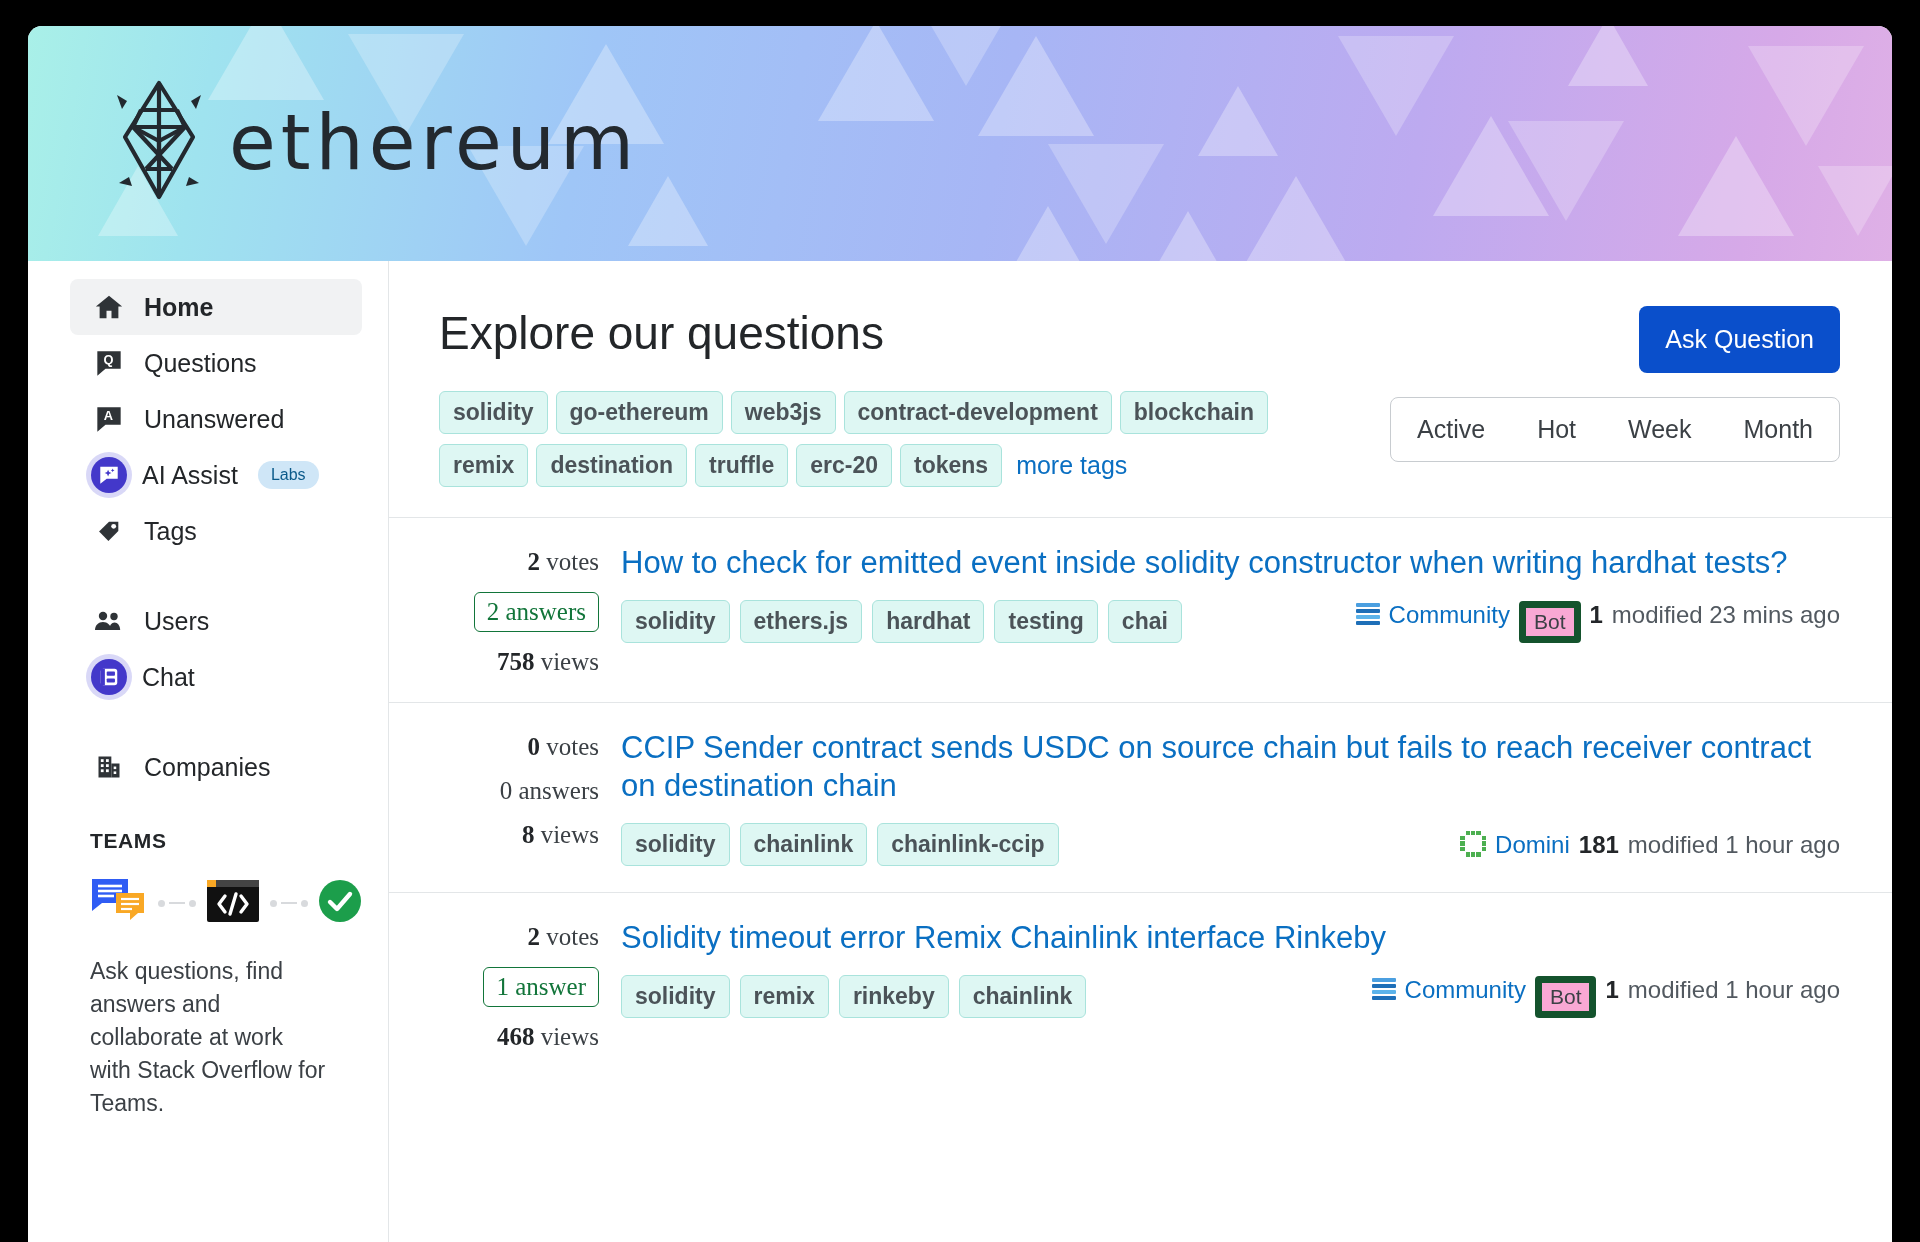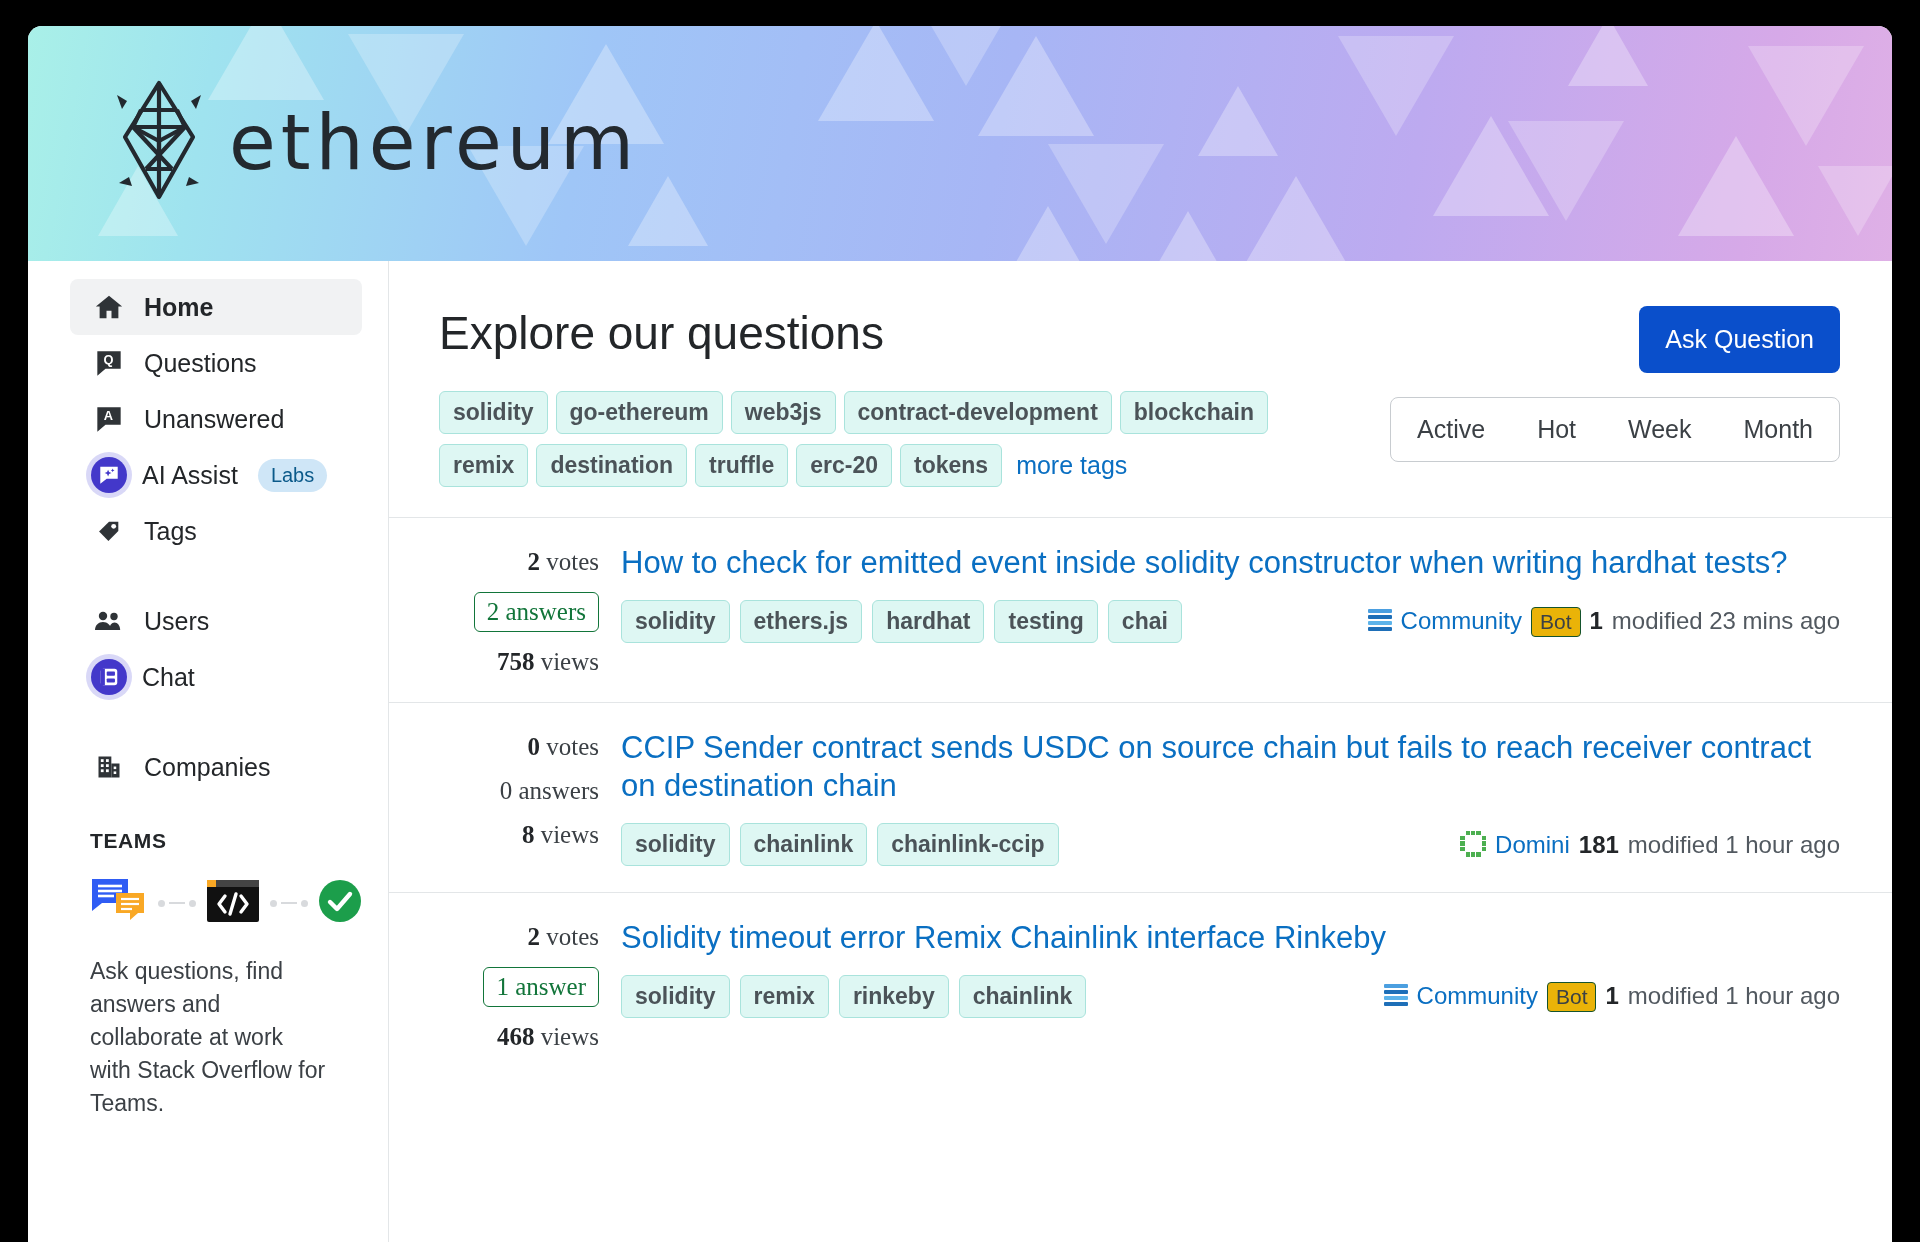--- a/index.html
+++ b/index.html
@@ -84,21 +84,21 @@
     font-size: 25px;
     color: #232629;
     cursor: pointer;
   }
   .nav-item.active { background: #f1f2f3; font-weight: bold; }
   .nav-item .ico { width: 34px; display: flex; justify-content: center; align-items: center; flex: 0 0 34px; }
   .gap-md { height: 34px; }
   .badge-labs {
     background: #cfe6f7;
     color: #0b5a8a;
-    font-size: 20px;
+    font-size: 16px;
     padding: 5px 13px;
     border-radius: 999px;
     margin-left: 10px;
   }
   .circ-icon {
     width: 46px; height: 46px; border-radius: 50%;
     background: #d9d8f7;
     display: flex; align-items: center; justify-content: center;
     flex: 0 0 46px;
     margin-left: -6px;
@@ -243,22 +243,22 @@
   .qtags { display: flex; gap: 10px; flex-wrap: wrap; }
   .qtags .tag { font-size: 23px; }
   .qmeta {
     display: flex; gap: 9px;
     font-size: 24px; color: #525960;
     white-space: nowrap;
   }
   .qmeta .uname { color: #0a6fc2; cursor: pointer; }
   .qmeta .rep { color: #232629; font-weight: bold; }
   .botbadge {
-    border: 1px solid #14532d;
-    background: #eab308;
+    border: 7px solid #14532d;
+    background: #f9a8d4;
     color: #3b4045;
     font-size: 21px;
     padding: 2px 8px;
     border-radius: 4px;
   }
   .avatar-community {
     width: 24px; height: 26px;
     display: flex; flex-direction: column; gap: 2px;
     justify-content: center;
   }

